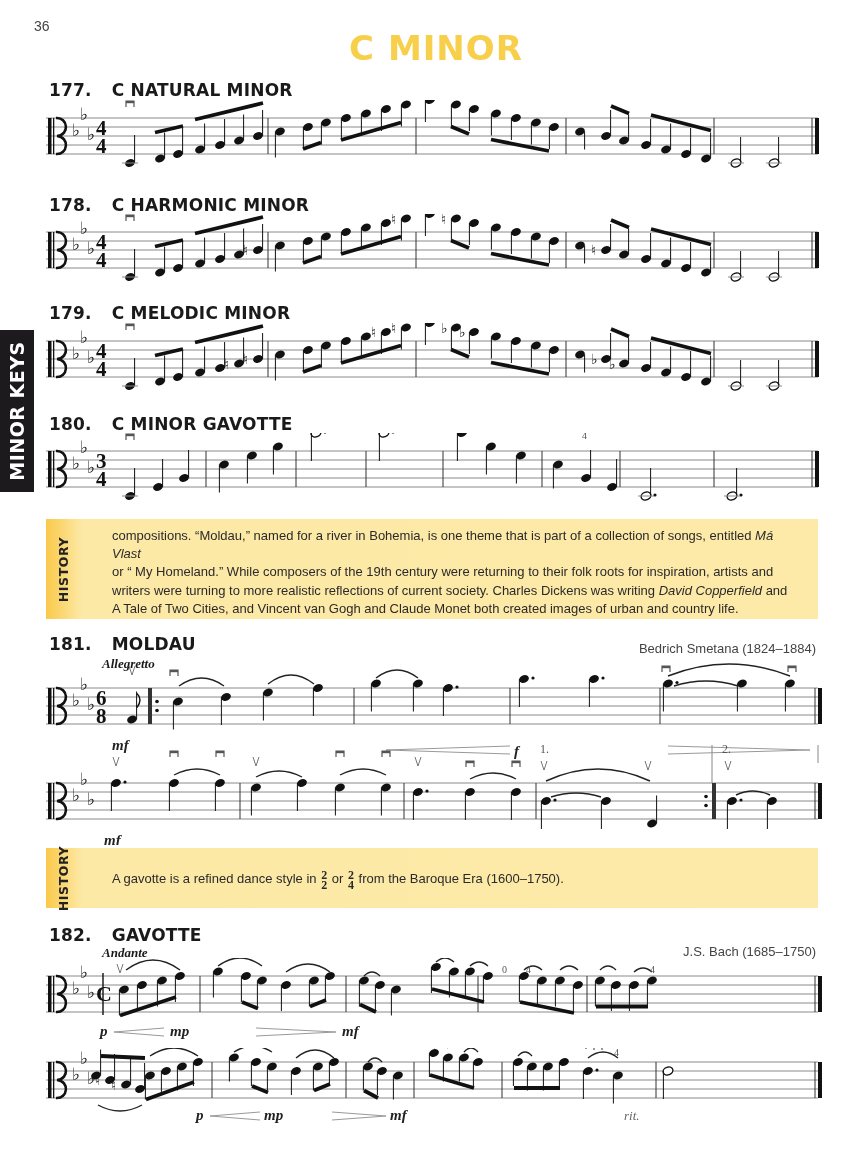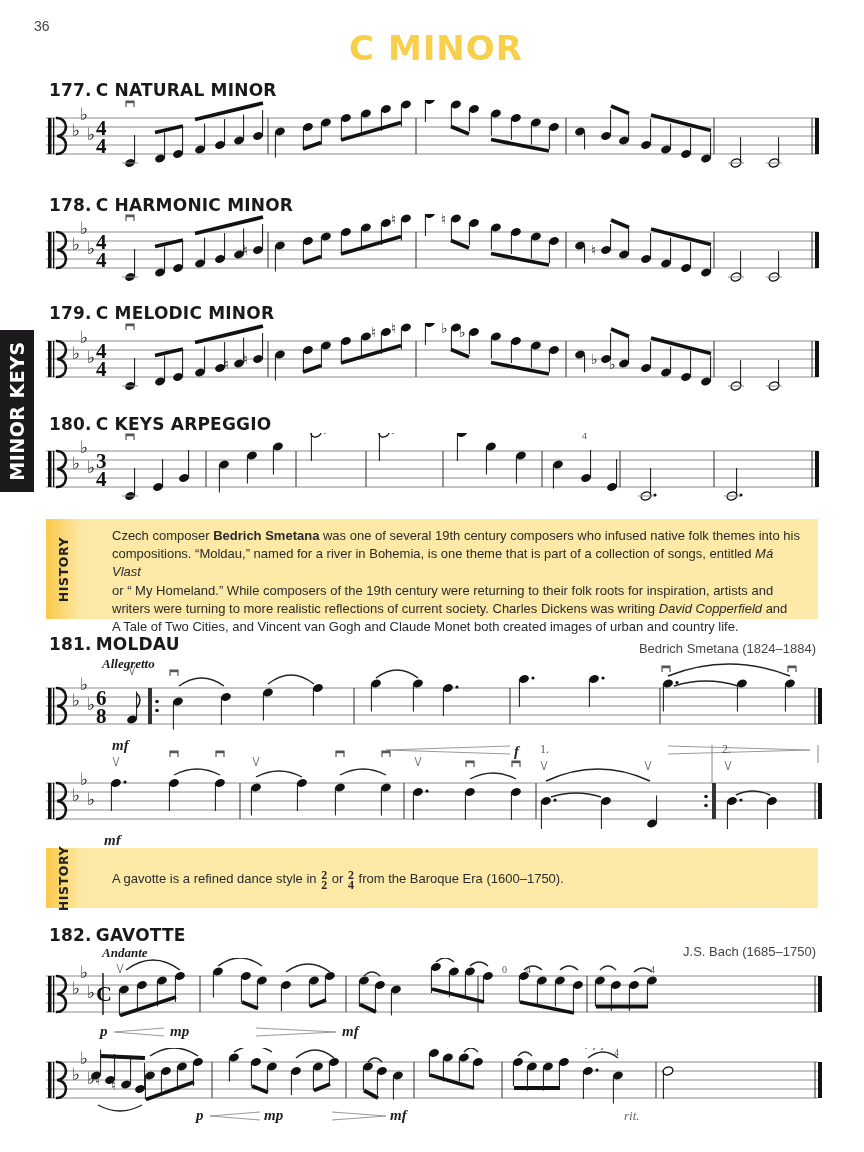--- a/index.html
+++ b/index.html
@@ -8,21 +8,21 @@
   .page-number { position: absolute; left: 34px; top: 18px; font-size: 14px; color: #444; text-align: center; }
   .page-title { position: absolute; left: 0; right: 0; top: 28px; text-align: center;
                 font-size: 34px; font-weight: 700; letter-spacing: 1px; color: #f7cf4a;
                 font-family: "DejaVu Sans", sans-serif; padding-left: 8px; }
   .side-tab { position: absolute; left: 0; top: 330px; width: 34px; height: 162px; background: #1c1a1c;
               display: flex; align-items: center; justify-content: center; }
   .side-tab span { transform: rotate(-90deg); white-space: nowrap; color: #fff;
                    font-weight: 700; font-size: 19px; letter-spacing: 0.5px; font-family: "DejaVu Sans", sans-serif; }
   .ex-title { position: absolute; left: 49px; font-weight: 700; font-size: 17px;
               font-family: "DejaVu Sans", sans-serif; letter-spacing: 0.2px; }
-  .ex-title .num { margin-right: 4px; }
+  .ex-title .num { margin-right: 20px; }
   .composer { position: absolute; right: 48px; font-size: 13px; color: #444; margin-left: 16px; }
   .tempo { position: absolute; font-family: "Liberation Serif", serif; font-weight: 700; font-size: 13px; font-style: italic; }
   .staff { position: absolute; left: 46px; }
   .history { position: absolute; left: 46px; width: 772px;
              background: linear-gradient(to right, #f9c94a 0px, #fde9a6 36px, #fdeaa8 100%); }
   .history .label { position: absolute; left: 0; top: 0; bottom: 0; width: 36px;
                     display: flex; align-items: center; justify-content: center; }
   .history .label span { transform: rotate(-90deg); font-weight: 700; font-size: 12.5px; color: #222;
                          letter-spacing: 0.6px; white-space: nowrap; font-family: "DejaVu Sans", sans-serif; }
   .history .text { position: absolute; left: 66px; right: 14px; font-size: 13px; line-height: 18.2px; color: #2a2a2a; }
@@ -35,21 +35,21 @@
 
 <div class="page-number">36</div>
 <div class="page-title">C MINOR</div>
 <div class="side-tab">
     <span>MINOR KEYS</span>
   </div>
 
 <div class="ex-title" style="top:80px"><span class="num">177.</span><span>C NATURAL MINOR</span></div>
 <div class="ex-title" style="top:195px"><span class="num">178.</span><span>C HARMONIC MINOR</span></div>
 <div class="ex-title" style="top:303px"><span class="num">179.</span><span>C MELODIC MINOR</span></div>
-<div class="ex-title" style="top:414px"><span class="num">180.</span><span>C KEYS ARPEGGIO</span></div>
+<div class="ex-title" style="top:414px"><span class="num">180.</span><span>C MINOR GAVOTTE</span></div>
 
 <svg class="staff" id="staff-0" style="top:100px" width="780" height="80">
     <line x1="0" x2="772" y1="18" y2="18" stroke="#8a8a8a" stroke-width="1"></line>
     <line x1="0" x2="772" y1="27" y2="27" stroke="#8a8a8a" stroke-width="1"></line>
     <line x1="0" x2="772" y1="36" y2="36" stroke="#8a8a8a" stroke-width="1"></line>
     <line x1="0" x2="772" y1="45" y2="45" stroke="#8a8a8a" stroke-width="1"></line>
     <line x1="0" x2="772" y1="54" y2="54" stroke="#8a8a8a" stroke-width="1"></line>
     <rect x="2" y="18" width="3.5" height="36" fill="#111"></rect>
     <rect x="7" y="18" width="1.3" height="36" fill="#111"></rect>
     <path d="M10 18 C22 17 24 35 11 36 C24 37 22 55 10 54" fill="none" stroke="#111" stroke-width="2.6"></path>
@@ -403,21 +403,20 @@
     <line x1="76" x2="92" y1="63" y2="63" stroke="#8a8a8a"></line>
     <line x1="592" x2="608" y1="63" y2="63" stroke="#8a8a8a"></line>
     <line x1="678" x2="694" y1="63" y2="63" stroke="#8a8a8a"></line>
   </svg>
 
 <div class="history" style="top:519px;height:100px">
   <div class="label">
       <span>HISTORY</span>
     </div>
   <div class="text" id="hist1" style="top:8px">
-      <div><span>Czech composer </span><span style="font-weight: 700;">Bedrich Smetana</span><span> was one of several 19th century composers who infused native folk themes into his</span></div>
       <div><span>compositions.  “Moldau,” named for a river in Bohemia, is one theme that is part of a collection of songs, entitled </span><span style="font-style: italic;">Má Vlast</span></div>
       <div><span>or “ My Homeland.”  While composers of the 19th century were returning to their folk roots for inspiration, artists and</span></div>
       <div><span>writers were turning to more realistic reflections of current society.  Charles Dickens was writing </span><span style="font-style: italic; text-align: right;">David Copperfield</span><span> and</span></div>
       <div><span style="">A Tale of Two Cities,</span><span> and Vincent van Gogh and Claude Monet both created images of urban and country life.</span></div>
     </div>
 </div>
 
 <div class="ex-title" style="top:634px"><span class="num">181.</span><span>MOLDAU</span></div>
 <div class="composer" style="top:641px">Bedrich Smetana (1824–1884)</div>
 <div class="tempo" style="left:102px;top:656px">Allegretto</div>

